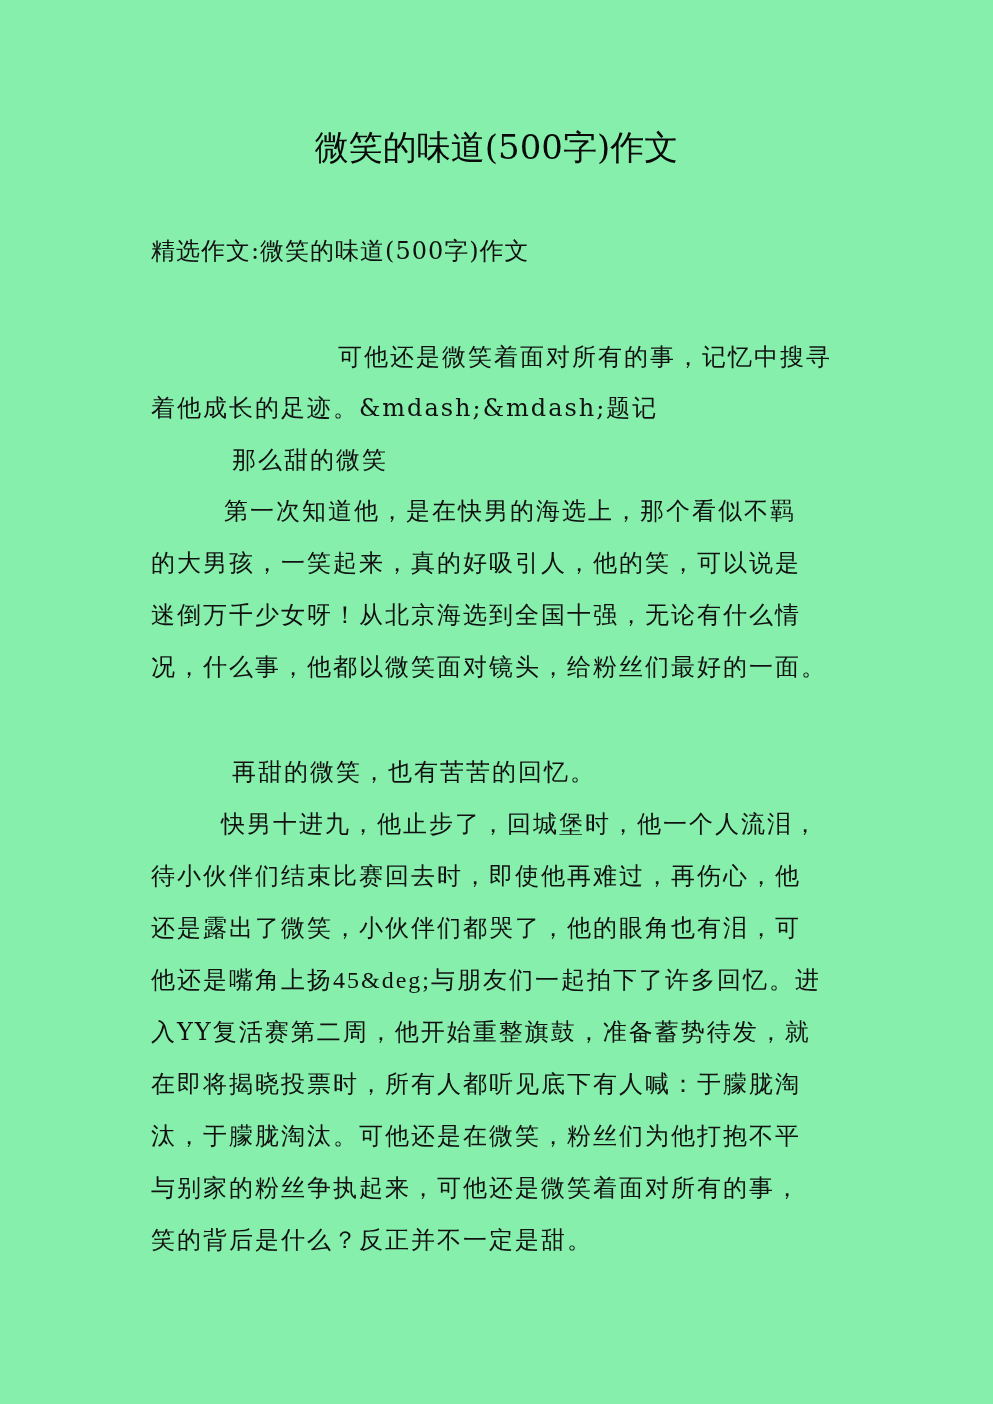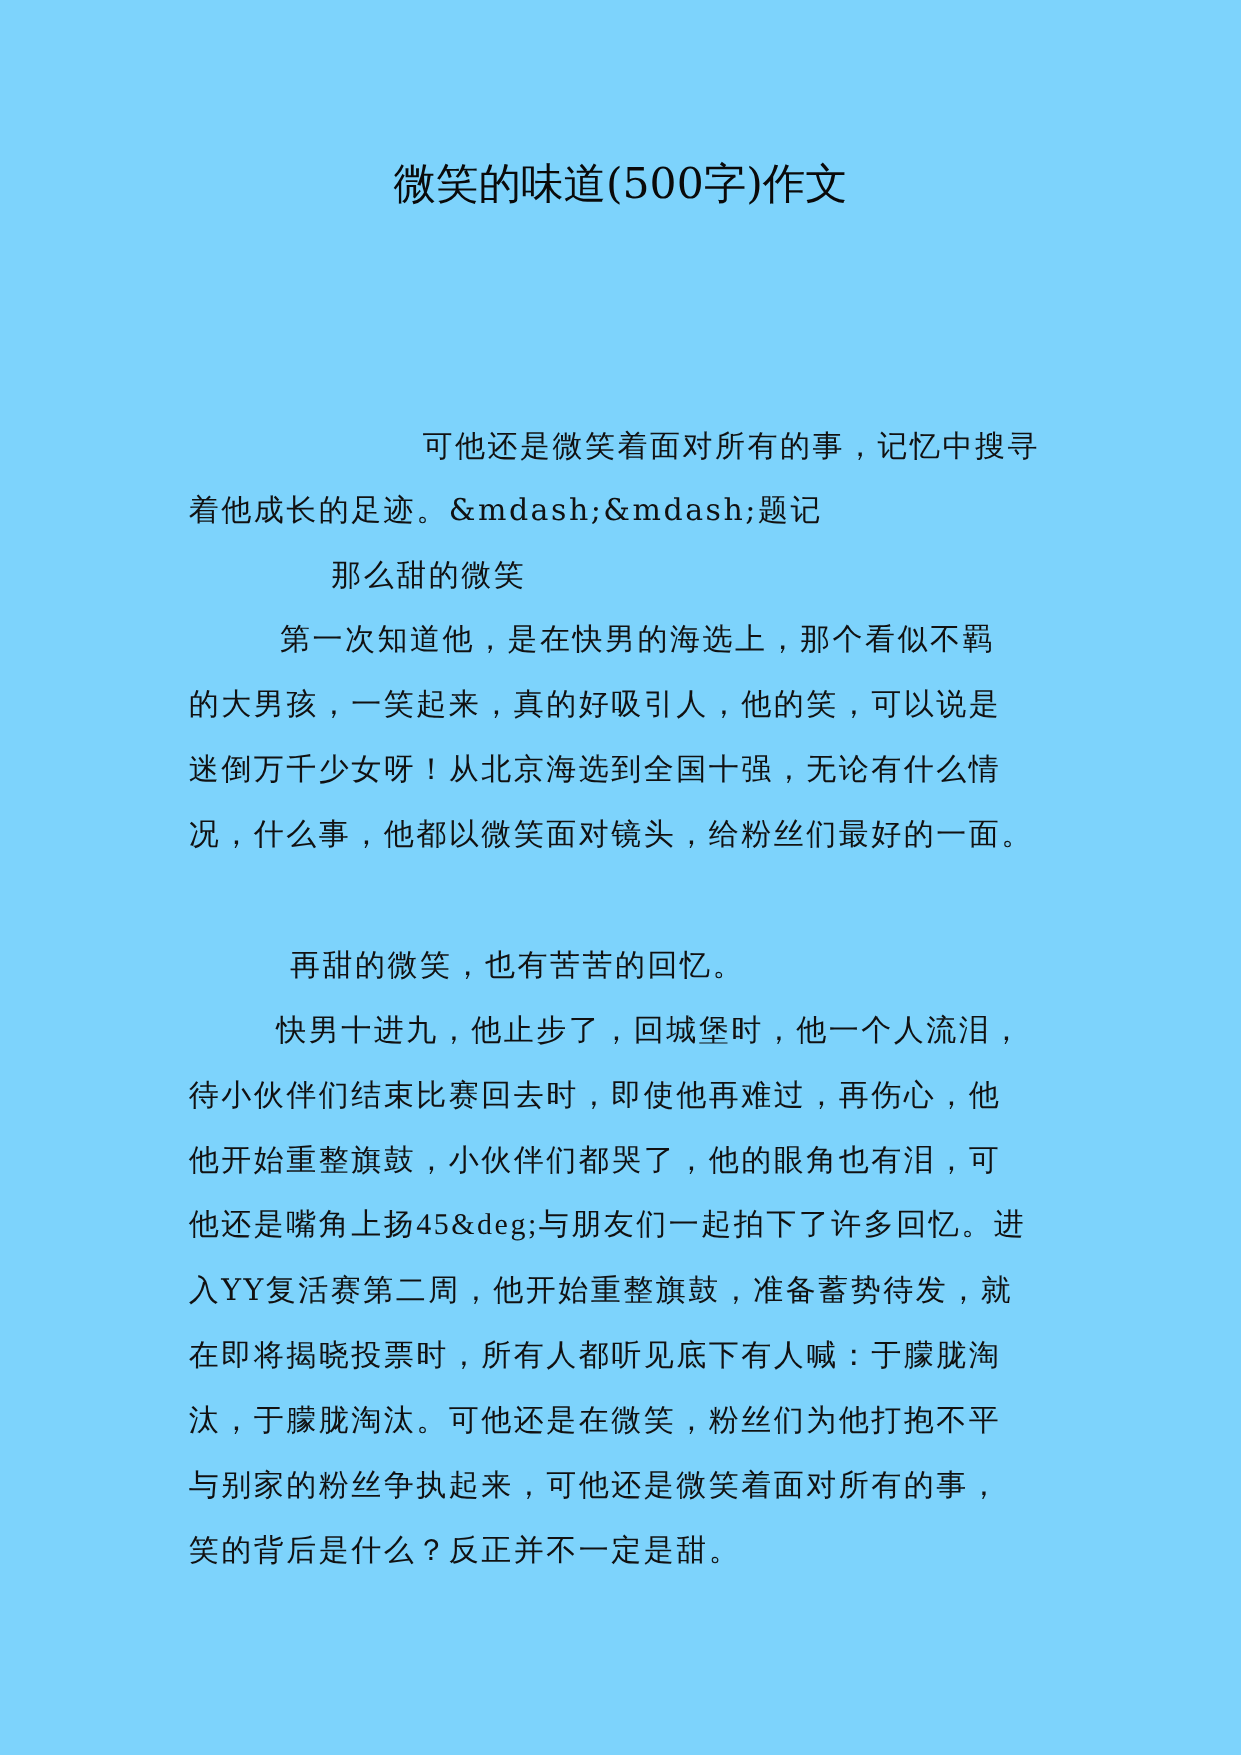--- a/index.html
+++ b/index.html
@@ -13,21 +13,21 @@
       position: relative;
       overflow: hidden;
       font-family: "DejaVu Serif", "Liberation Serif", serif;
       color: #111111;
     }
     .page {
       position: absolute;
       left: 0; top: 0;
       width: 993px;
       height: 1404px;
-      background: #7dd3fc;
+      background: #86efac;
     }
     .title {
       position: absolute;
       left: 0;
       top: 124px;
       width: 993px;
       text-align: center;
       font-size: 34px;
       line-height: 46px;
       font-weight: normal;
@@ -46,33 +46,34 @@
     }
     .subtitle {
       letter-spacing: 1px;
     }
   </style>
 </head>
 <body>
 
 <div class="page">
   <h1 class="title" style="margin:0;">微笑的味道(500字)作文</h1>
+  <div class="line subtitle" style="top:234px;">精选作文:微笑的味道(500字)作文</div>
 
   <div id="body-lines">
       <div class="line" style="top: 340px; left: 338px;">可他还是微笑着面对所有的事，记忆中搜寻</div>
       <div class="line" style="top: 391px; left: 151px;">着他成长的足迹。&amp;mdash;&amp;mdash;题记</div>
-      <div class="line" style="top: 443px; left: 232px; margin-left: 33px;">那么甜的微笑</div>
+      <div class="line" style="top: 443px; left: 232px;">那么甜的微笑</div>
       <div class="line" style="top: 494px; left: 224px; text-align: center;">第一次知道他，是在快男的海选上，那个看似不羁</div>
       <div class="line" style="top: 546px; left: 151px;">的大男孩，一笑起来，真的好吸引人，他的笑，可以说是</div>
       <div class="line" style="top: 598px; left: 151px;">迷倒万千少女呀！从北京海选到全国十强，无论有什么情</div>
       <div class="line" style="top: 650px; left: 151px;">况，什么事，他都以微笑面对镜头，给粉丝们最好的一面。</div>
       <div class="line" style="top: 755px; left: 232px;">再甜的微笑，也有苦苦的回忆。</div>
       <div class="line" style="top: 807px; left: 221px;">快男十进九，他止步了，回城堡时，他一个人流泪，</div>
       <div class="line" style="top: 859px; left: 151px;">待小伙伴们结束比赛回去时，即使他再难过，再伤心，他</div>
-      <div class="line" style="top: 911px; left: 151px;">他开始重整旗鼓，小伙伴们都哭了，他的眼角也有泪，可</div>
+      <div class="line" style="top: 911px; left: 151px;">还是露出了微笑，小伙伴们都哭了，他的眼角也有泪，可</div>
       <div class="line" style="top: 963px; left: 151px; font-family: Liberation Serif, serif;">他还是嘴角上扬45&amp;deg;与朋友们一起拍下了许多回忆。进</div>
       <div class="line" style="top: 1015px; left: 151px; text-align: center;">入YY复活赛第二周，他开始重整旗鼓，准备蓄势待发，就</div>
       <div class="line" style="top: 1067px; left: 151px;">在即将揭晓投票时，所有人都听见底下有人喊：于朦胧淘</div>
       <div class="line" style="top: 1119px; left: 151px;">汰，于朦胧淘汰。可他还是在微笑，粉丝们为他打抱不平</div>
       <div class="line" style="top: 1171px; left: 151px;">与别家的粉丝争执起来，可他还是微笑着面对所有的事，</div>
       <div class="line" style="top: 1223px; left: 151px;">笑的背后是什么？反正并不一定是甜。</div>
     </div>
 </div>
 
 </body></html>

